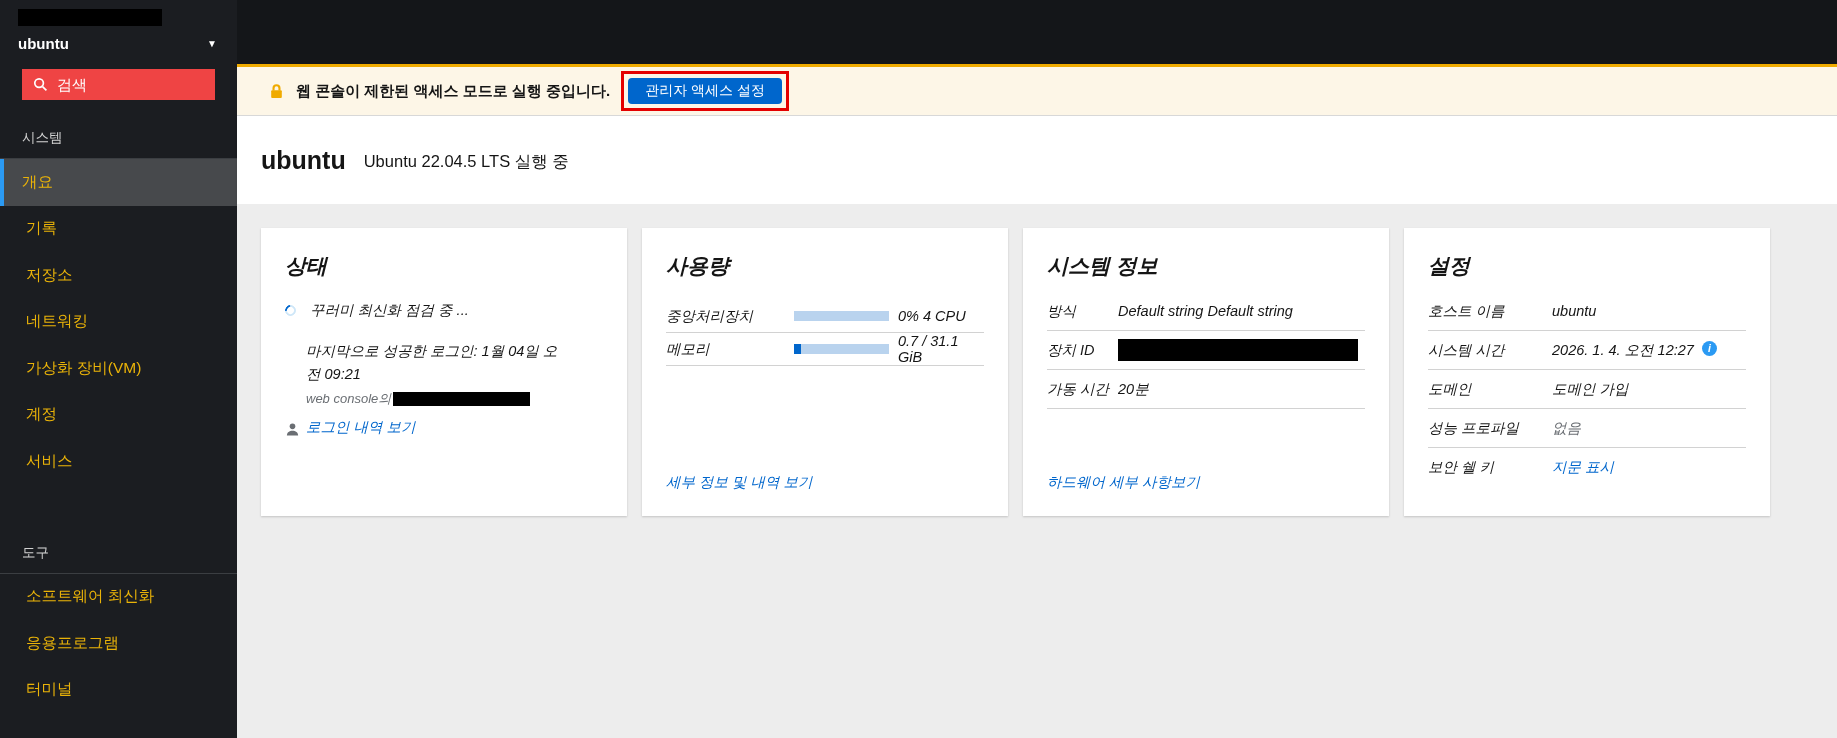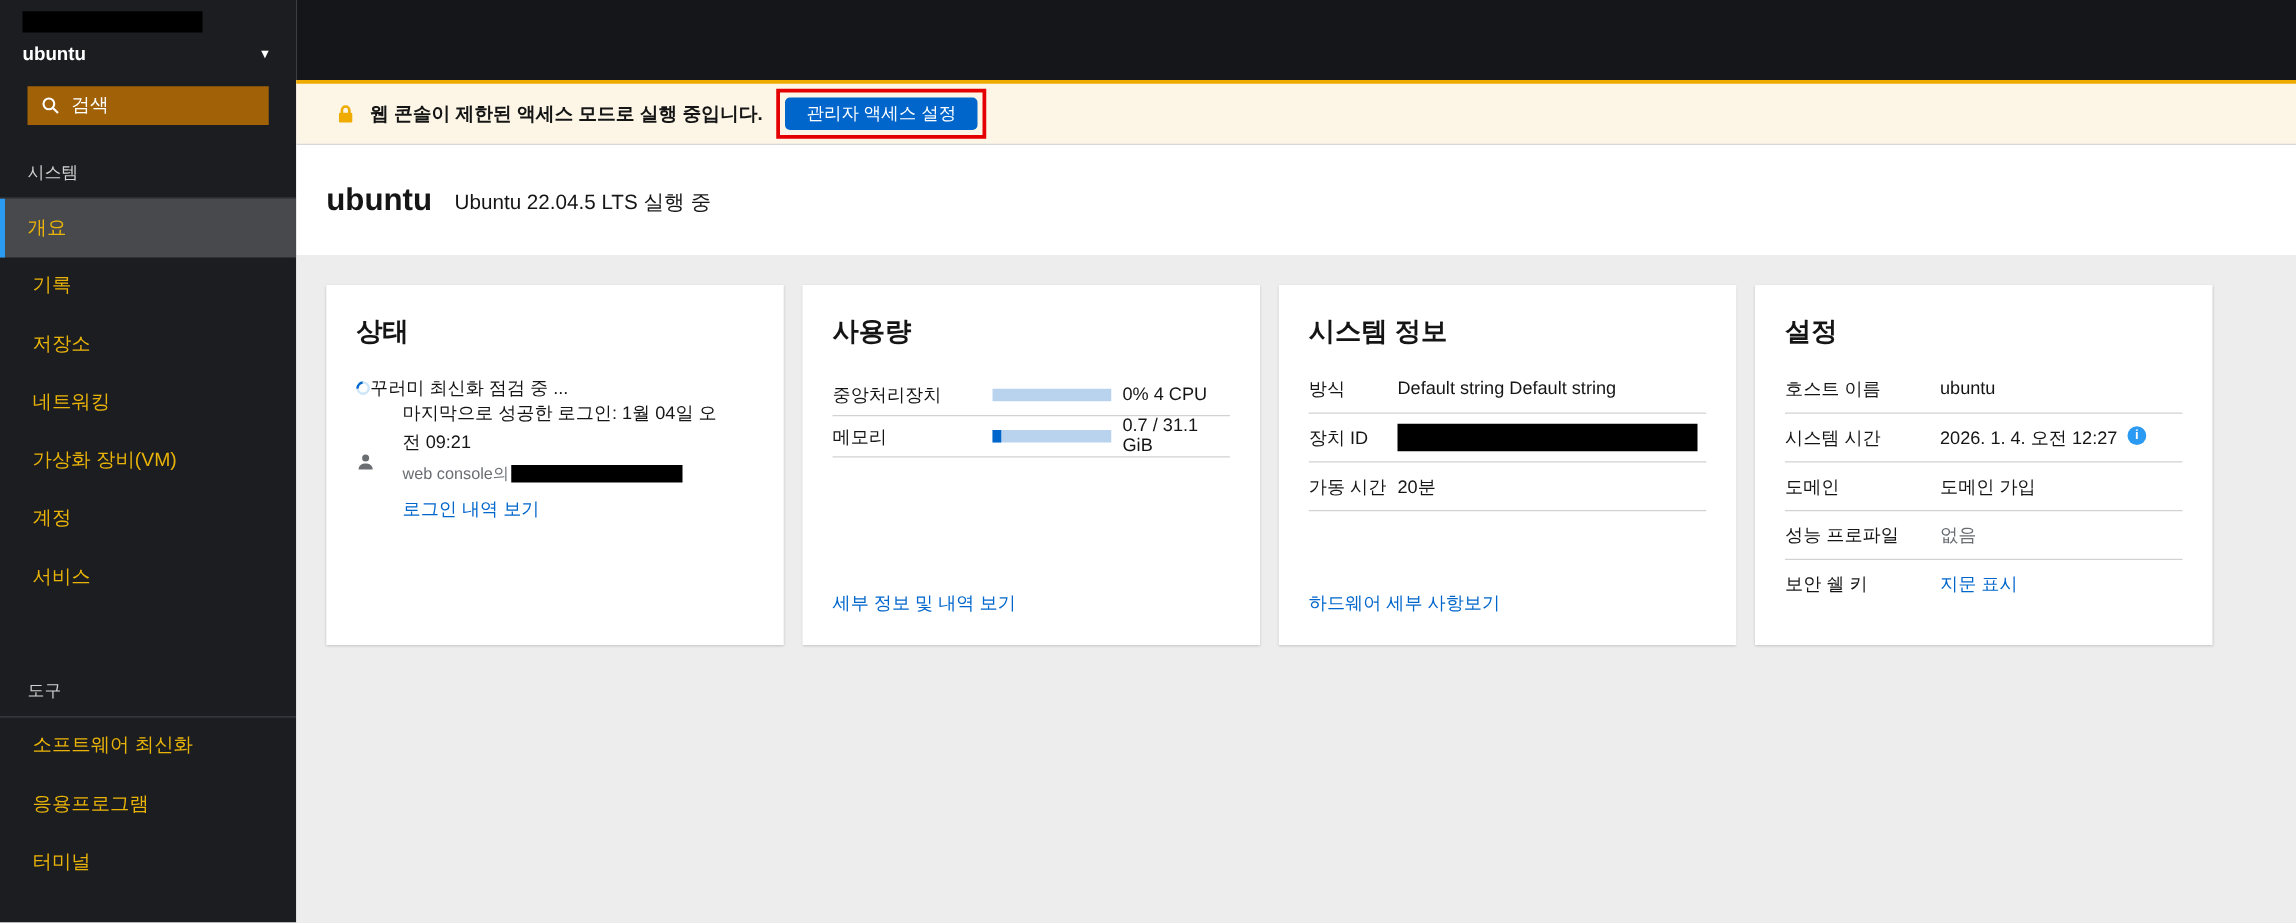--- a/index.html
+++ b/index.html
@@ -9,47 +9,47 @@
     display:flex; background:#ededed; color:#151515;
   }
   
   .sidebar { width:237px; min-width:237px; height:738px; background:#1b1d21; color:#fff; display:flex; flex-direction:column; }
   .sidebar-head { padding:9px 18px 0 18px; position:relative; }
   .logo-redact { width:144px; height:17px; background:#000; }
   .host-row { display:flex; align-items:center; justify-content:space-between; margin-top:9px; }
   .host-name { font-size:15px; font-weight:bold; color:#fff; }
   .caret { color:#fff; font-size:10px; margin-right:2px; cursor:pointer; }
   .search-wrap { margin:17px 22px 0 22px; }
-  .search-box { display:flex; align-items:center; gap:9px; background:#a16207; height:31px; padding:0 11px; }
+  .search-box { display:flex; align-items:center; gap:9px; background:#ef4444; height:31px; padding:0 11px; }
   .search-box input { background:transparent; border:none; outline:none; color:#fff; font-size:15px; width:100%; font-family:inherit; }
   .search-box input::placeholder { color:#fff; opacity:1; }
   .nav-section-title { margin-top:29px; padding:0 22px 11px 22px; font-size:13.5px; color:#d2d2d2; border-bottom:1px solid #3b3e42; }
   .nav-item { height:46.5px; display:flex; align-items:center; padding-left:22px; font-size:15.5px; color:#eab308; cursor:pointer; border-left:4px solid transparent; }
   .nav-item.selected { background:#47494c; border-left:4px solid #2b9af3; padding-left:18px; }
   .nav-gap { height:30px; }
   
   .main { flex:1; display:flex; flex-direction:column; height:738px; }
   .masthead { height:64px; background:#141619; }
   .banner { height:52px; background:#fdf6e7; border-top:3px solid #f0ab00; border-bottom:1px solid #d8d8d8; display:flex; align-items:center; padding-left:31px; }
   .banner-text { font-size:15px; font-weight:bold; color:#151515; margin-left:11px; }
   .annot-box { margin-left:11px; border:3px solid #e40000; padding:4px; display:inline-flex; }
   .btn-primary { background:#0066cc; color:#fff; border:none; font-family:inherit; font-size:14px; padding:4px 17px; border-radius:4px; cursor:pointer; }
   .page-header { height:88px; background:#fff; display:flex; align-items:center; padding-left:24px; box-shadow:0 2px 3px rgba(0,0,0,.06); }
   .page-title { font-size:25px; font-weight:700; }
   .page-subtitle { font-size:16.5px; margin-left:18px; padding-top:4px; }
   .content { flex:1; background:#ededed; padding:24px 0 0 24px; }
   .cards { display:flex; gap:15px; }
-  .card { width:366px; height:288px; background:#fff; box-shadow:0 1px 2px rgba(0,0,0,.18); padding:24px; display:flex; flex-direction:column; }
+  .card { width:366px; height:288px; background:#fff; box-shadow:0 1px 2px rgba(0,0,0,.18); padding:24px; display:flex; flex-direction:column;font-style:italic; }
   .card-title { font-size:21px; font-weight:600; color:#151515; line-height:1.3; }
   .card-link { color:#0066cc; font-size:14.5px; text-decoration:none; cursor:pointer; }
   .card-footer { margin-top:auto; }
   
-  .status-row1 { margin-top:22px; display:flex; align-items:center; gap:0; font-size:14.5px; }
+  .status-row1 { margin-top:22px; display:flex; align-items:center; gap:14px; font-size:14.5px; }
   .spinner { width:11px; height:11px; border-radius:50%; border:2px solid #cfe7f8; border-left-color:#0066cc; transform:rotate(40deg); flex:none; }
-  .status-row2 { display:flex; align-items:center; gap:22px; }
+  .status-row2 { margin-top:20px; display:flex; align-items:flex-end; gap:6px; }
   .login-block { max-width:264px; }
   .login-main { font-size:14.5px; line-height:1.6; }
   .login-sub { margin-top:3px; font-size:13px; color:#6a6e73; display:flex; align-items:center; }
   .redact-sm { display:inline-block; width:137px; height:14px; background:#000; margin-left:2px; }
   .login-link { display:inline-block; margin-top:10px; }
   
   .usage-rows { margin-top:21px; }
   .usage-row { display:flex; align-items:center; height:33px; border-bottom:1px solid #d2d2d2; }
   .usage-label { flex:1; font-size:14.5px; }
   .progress-track { width:95px; height:10px; background:#b9d3ee; margin-right:9px; }

